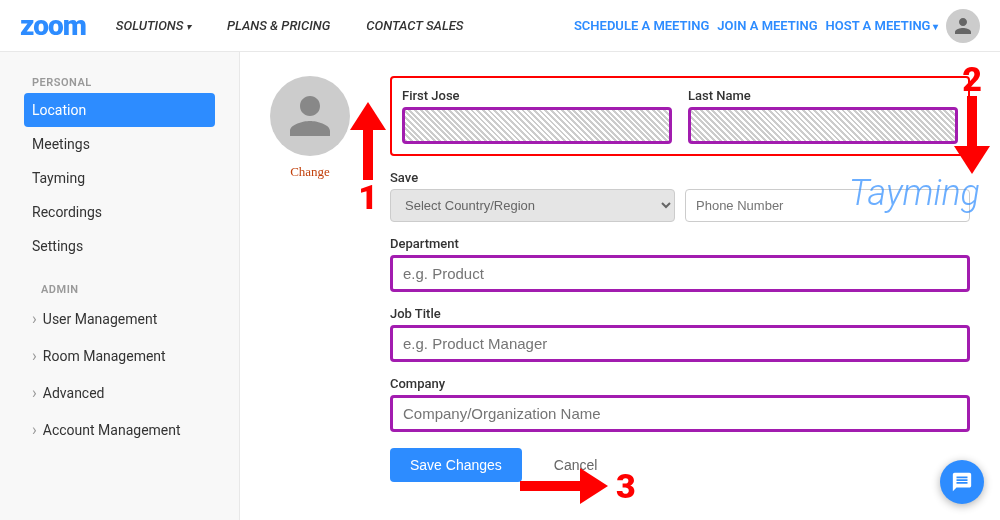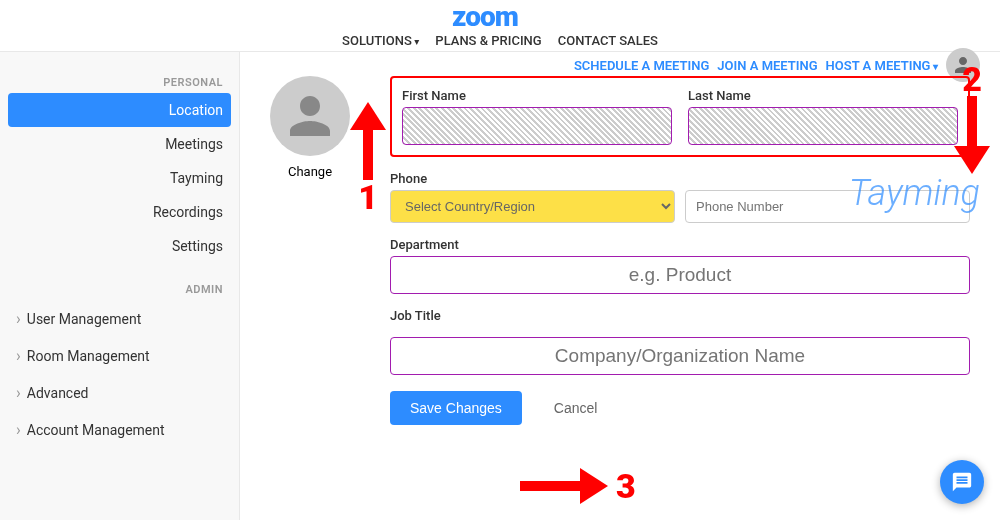--- a/index.html
+++ b/index.html
@@ -7,33 +7,33 @@
 
     
     .header {
       display: flex;
       align-items: center;
       padding: 0 20px;
       height: 52px;
       background: #fff;
       border-bottom: 1px solid #e8e8e8;
       position: relative;
-      flex-direction: column;
     }
     .logo {
       color: #2D8CFF;
       font-size: 28px;
       font-weight: 900;
       letter-spacing: -1px;
       margin-right: 30px;
     }
     .nav-left {
       display: flex;
-      gap: 16px;
+      gap: 36px;
       align-items: flex-start;
+      font-style: italic;
     }
     .nav-left a {
       text-decoration: none;
       color: #333;
       font-size: 13px;
       font-weight: 500;
     }
     .nav-left a.with-arrow::after {
       content: ' ▾';
       font-size: 10px;
@@ -66,23 +66,22 @@
       display: flex;
       height: calc(520px - 52px);
     }
 
     
     .sidebar {
       width: 240px;
       min-width: 240px;
       background: #f8f8f8;
       border-right: 1px solid #e8e8e8;
-      padding: 16px 0;
+      padding: 16px 16px;
       overflow-y: auto;
-      text-align: right;
     }
     .sidebar-section-label {
       font-size: 11px;
       font-weight: 600;
       color: #999;
       padding: 8px 16px 4px;
       letter-spacing: 0.5px;
     }
     .sidebar-item {
       display: block;
@@ -129,21 +128,21 @@
       align-items: center;
       gap: 8px;
     }
     .avatar-large {
       width: 80px; height: 80px;
       background: #ccc;
       border-radius: 50%;
       display: flex; align-items: center; justify-content: center;
     }
     .avatar-large svg { width: 50px; height: 50px; fill: #888; }
-    .change-link { color: #000000; font-size: 13px; cursor: pointer; }
+    .change-link { color: #c2410c; font-size: 13px; cursor: pointer; font-family: Liberation Serif, serif; }
 
     
     .form-section { flex: 1; }
 
     .name-row {
       display: flex;
       gap: 16px;
       margin-bottom: 14px;
       border: 2px solid red;
       padding: 10px;
@@ -153,42 +152,41 @@
     .form-label {
       font-size: 13px;
       color: #333;
       margin-bottom: 4px;
       display: block;
       font-weight: 500;
     }
     .form-input {
       width: 100%;
       padding: 7px 10px;
-      border: 1px solid #a21caf;
-      border-radius: 4px;
-      font-size: 19px;
+      border: 3px solid #a21caf;
+      border-radius: 4px;
+      font-size: 15px;
       color: #666;
       outline: none;
-      text-align: center;
     }
     .name-input { flex: 1; }
 
     .phone-row {
       display: flex;
       gap: 10px;
       margin-bottom: 14px;
     }
     .phone-select {
       flex: 1;
       padding: 7px 10px;
       border: 1px solid #ccc;
       border-radius: 4px;
       font-size: 13px;
       color: #666;
-      background: #fde047;
+      background: #e5e5e5;
       cursor: pointer;
     }
     .phone-number-input {
       flex: 1;
       padding: 7px 10px;
       border: 1px solid #ccc;
       border-radius: 4px;
       font-size: 13px;
       color: #aaa;
     }
@@ -316,47 +314,49 @@
             <path d="M12 12c2.7 0 4.8-2.1 4.8-4.8S14.7 2.4 12 2.4 7.2 4.5 7.2 7.2 9.3 12 12 12zm0 2.4c-3.2 0-9.6 1.6-9.6 4.8v2.4h19.2v-2.4c0-3.2-6.4-4.8-9.6-4.8z"></path>
           </svg>
         </div>
         <span class="change-link">Change</span>
       </div>
 
       <div class="form-section">
 
         <div class="name-row">
           <div class="name-input">
-            <label class="form-label">First Name</label>
+            <label class="form-label">First Jose</label>
             <input type="text" class="form-input" style="background: repeating-linear-gradient(45deg, rgb(204, 204, 204), rgb(204, 204, 204) 2px, rgb(255, 255, 255) 2px, rgb(255, 255, 255) 4px);" value="">
           </div>
           <div class="name-input">
             <label class="form-label">Last Name</label>
             <input type="text" class="form-input" style="background: repeating-linear-gradient(45deg, rgb(204, 204, 204), rgb(204, 204, 204) 2px, rgb(255, 255, 255) 2px, rgb(255, 255, 255) 4px);" value="">
           </div>
         </div>
 
         <div class="form-group">
-          <label class="form-label">Phone</label>
+          <label class="form-label">Save</label>
           <div class="phone-row">
             <select class="phone-select"><option value="">Select Country/Region</option></select>
             <input type="text" class="phone-number-input" placeholder="Phone Number" style="">
           </div>
         </div>
 
         <div class="form-group">
           <label class="form-label">Department</label>
           <input type="text" class="form-input" placeholder="e.g. Product" style="">
         </div>
 
         <div class="form-group">
           <label class="form-label">Job Title</label>
+          <input type="text" class="form-input" placeholder="e.g. Product Manager" style="">
         </div>
 
         <div class="form-group">
+          <label class="form-label">Company</label>
           <input type="text" class="form-input" placeholder="Company/Organization Name" style="">
         </div>
 
 
         <div class="button-row">
           <button class="btn-save">Save Changes</button>
           <button class="btn-cancel">Cancel</button>
         </div>
       </div>
     </div>

